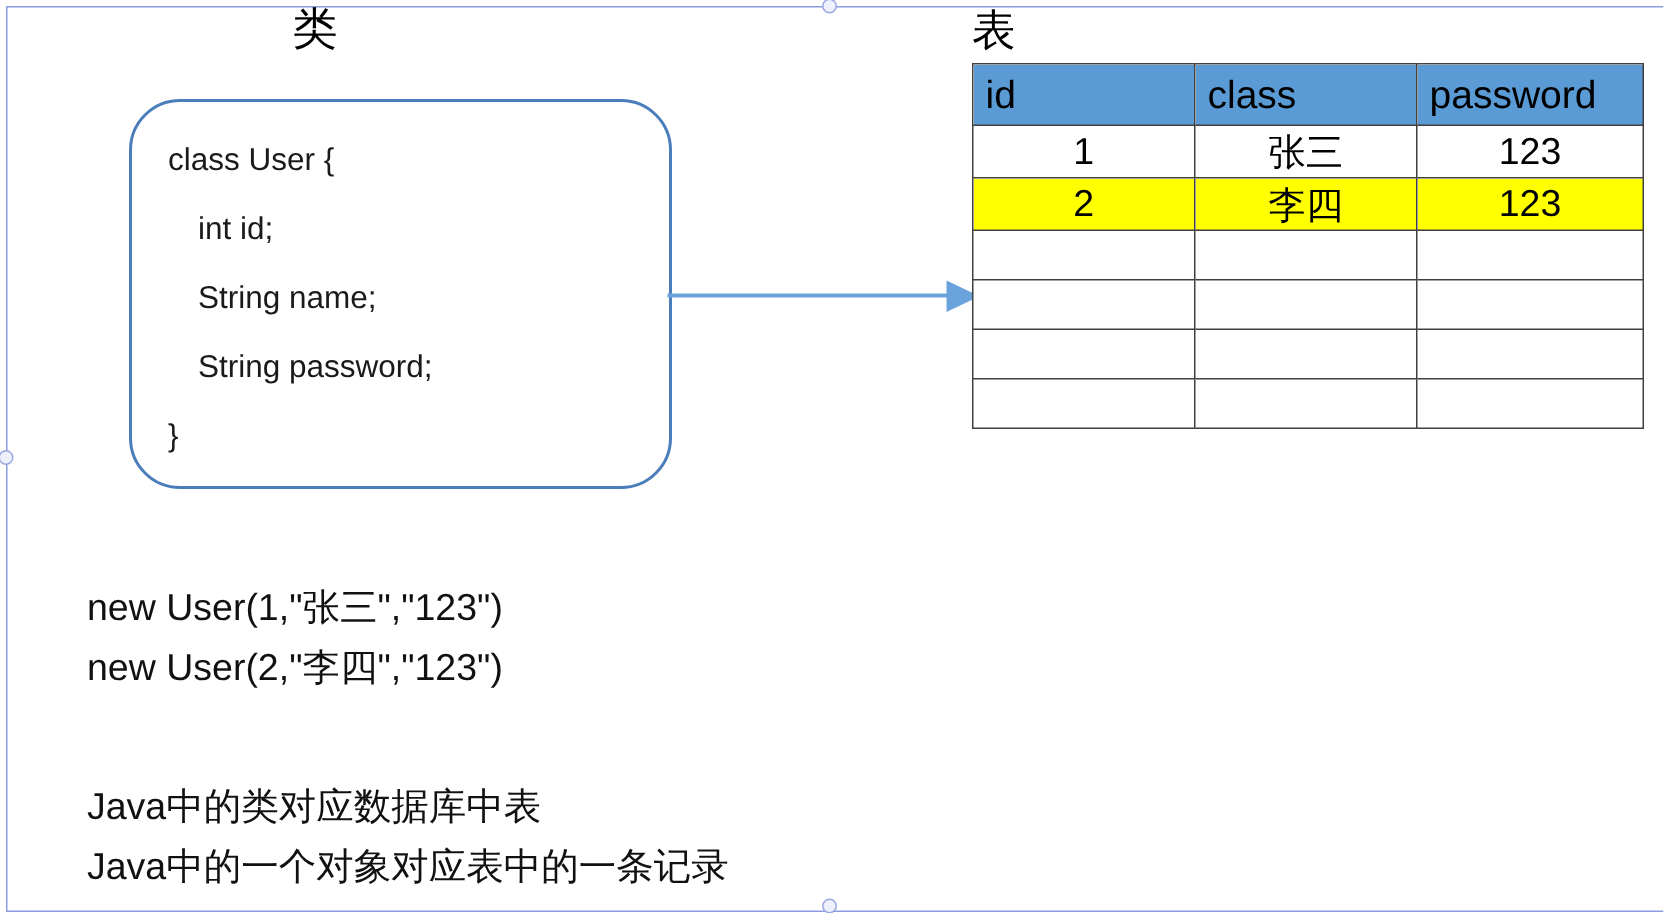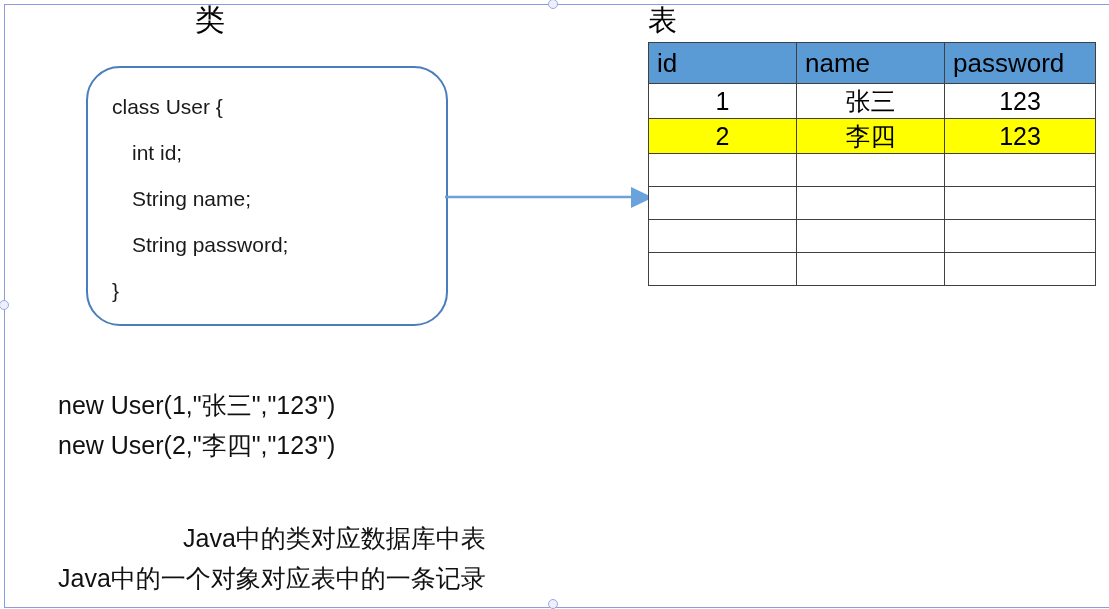--- a/index.html
+++ b/index.html
@@ -137,21 +137,21 @@
   .note {
     position: absolute;
     font-size: 25px;
     line-height: 40px;
     font-family: "Liberation Sans", "DejaVu Sans", sans-serif;
     white-space: pre;
     color: #111111;
   }
   .note-new   { left: 58px;  top: 385px; }
   .note-row   { left: 656px; top: 428px; font-family: "DejaVu Sans", sans-serif; }
-  .note-map   { left: 58px;  top: 518px; text-align: right; }
+  .note-map   { left: 58px;  top: 518px; }
 </style>
 </head>
 <body>
 
 <div id="canvas">
 
   <div class="sel-frame"></div>
   <div class="sel-handle handle-top"></div>
   <div class="sel-handle handle-left"></div>
   <div class="sel-handle handle-bottom"></div>
@@ -176,21 +176,21 @@
 
   <table class="db-table">
     <colgroup>
       <col class="col-id">
         <col class="col-name">
         <col class="col-pass">
     </colgroup>
     <thead>
       <tr>
         <th>id</th>
-        <th>name</th>
+        <th>class</th>
         <th>password</th>
       </tr>
     </thead>
     <tbody>
       <tr>
         <td>1</td>
         <td>张三</td>
         <td>123</td>
       </tr>
       <tr class="hl">

